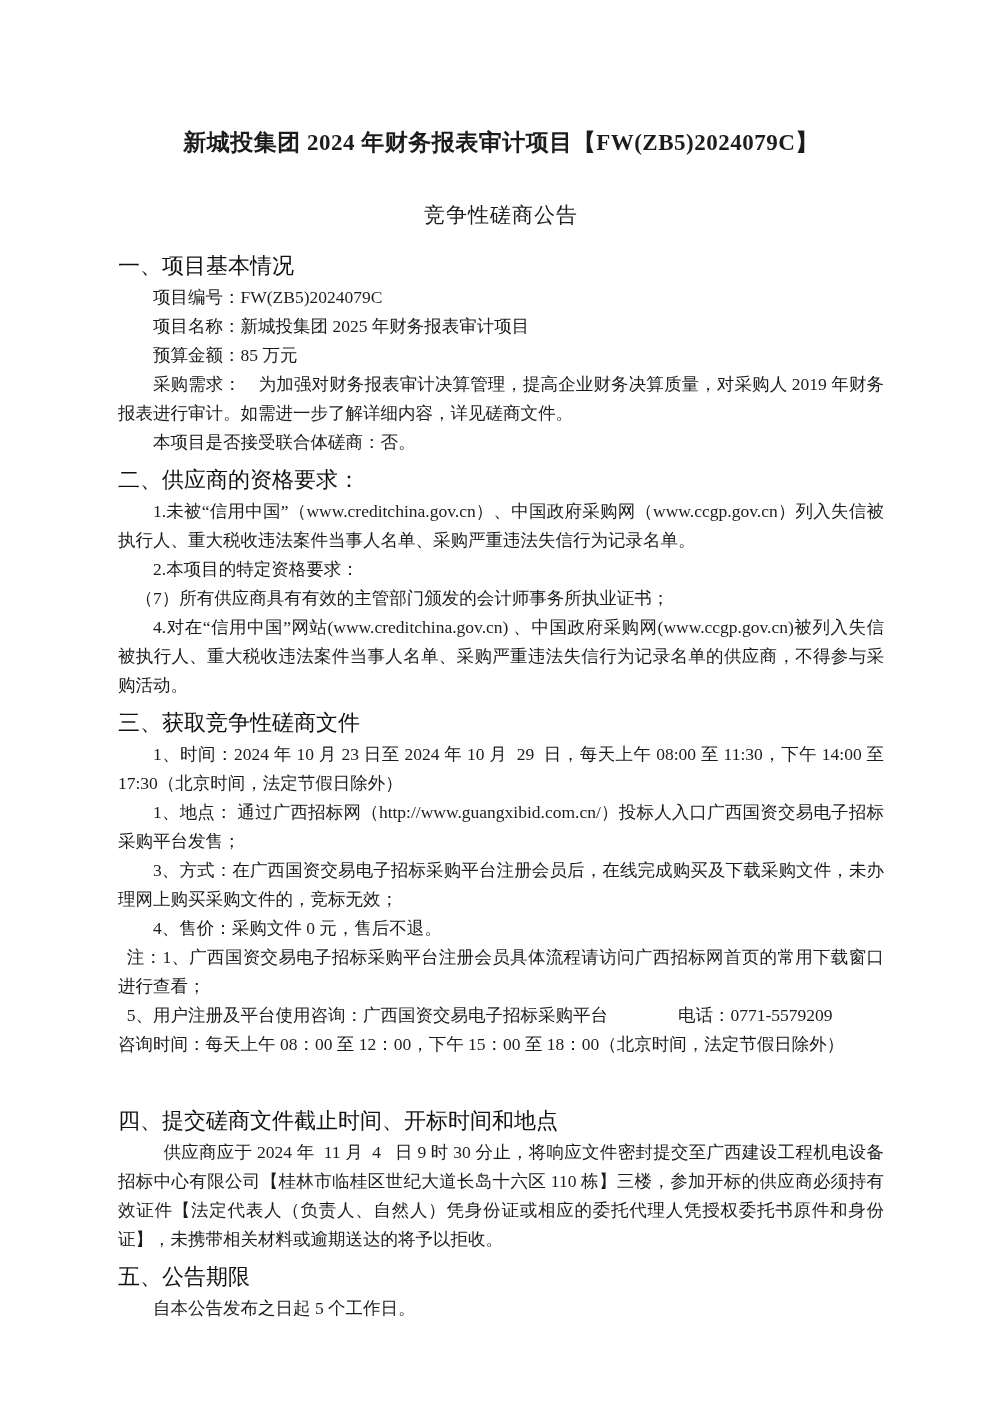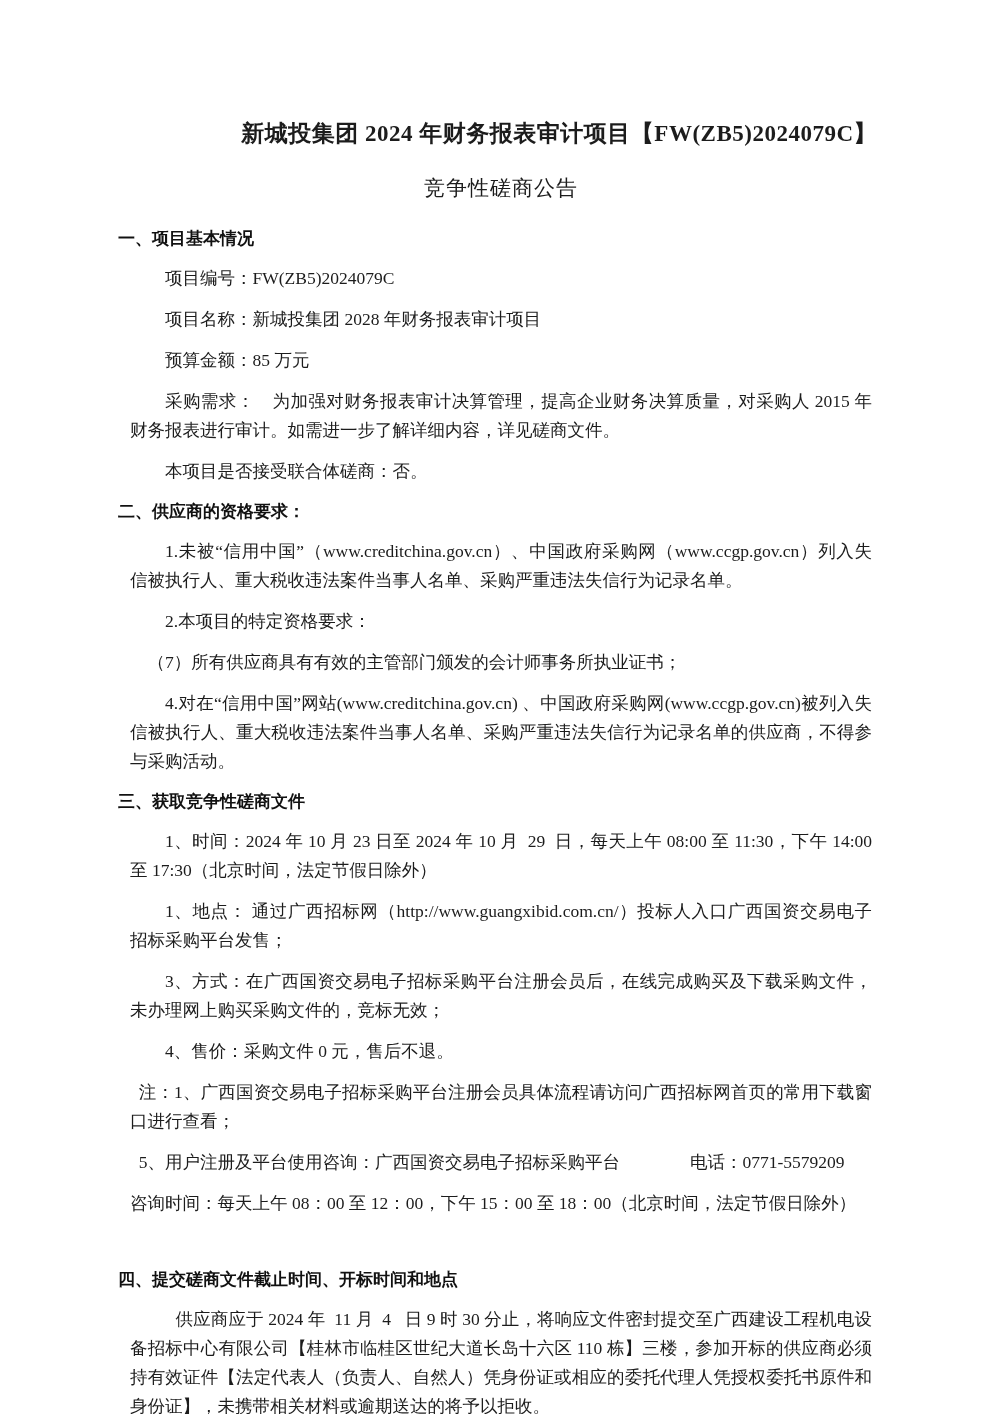--- a/index.html
+++ b/index.html
@@ -13,53 +13,53 @@
     height: 1414px;
     margin: 0 auto;
     background: #ffffff;
     box-sizing: border-box;
     padding: 112px 116px 40px 118px;
     color: #1c1c1c;
     font-family: "Liberation Serif", "DejaVu Serif", serif;
     overflow: hidden;
   }
   .doc-title {
-    margin: 7px;
-    text-align: right;
+    margin: 16px;
+    text-align: center;
     font-family: "Liberation Serif", "DejaVu Serif", serif;
     font-size: 23px;
     font-weight: 700;
     line-height: 30px;
     letter-spacing: 0.5px;
   }
   .doc-subtitle {
-    margin: 26px 0 0 0;
+    margin: 44px 0 0 0;
     text-align: center;
     font-family: "Liberation Serif", "DejaVu Serif", serif;
     font-size: 21px;
     font-weight: 400;
     line-height: 26px;
     letter-spacing: 1px;
   }
   .content {
     margin-top: 24px;
   }
   .sec-heading {
     margin: 9px 0 4px 0;
     font-family: "Liberation Sans", "DejaVu Sans", sans-serif;
-    font-size: 17px;
-    font-weight: 700;
+    font-size: 22px;
+    font-weight: 400;
     line-height: 27px;
     color: #111;
   }
   .sec-heading.gap-before {
     margin-top: 48px;
   }
   .para {
-    margin: 12px;
+    margin: 0;
     font-size: 17.5px;
     line-height: 29px;
     white-space: pre-wrap;
     word-break: break-word;
     text-align: justify;
   }
   .ind-2 { text-indent: 2em; }
   .ind-25 { text-indent: 2.6em; }
   .ind-1 { text-indent: 1em; }
   .ind-05 { text-indent: 0.5em; }
@@ -71,23 +71,23 @@
 <div class="page">
 
   <h1 class="doc-title">新城投集团 2024 年财务报表审计项目【FW(ZB5)2024079C】</h1>
   <h2 class="doc-subtitle">竞争性磋商公告</h2>
 
   <div class="content">
 
     <section>
       <h3 class="sec-heading">一、项目基本情况</h3>
       <p class="para ind-2">项目编号：FW(ZB5)2024079C</p>
-      <p class="para ind-2">项目名称：新城投集团 2028 年财务报表审计项目</p>
+      <p class="para ind-2">项目名称：新城投集团 2025 年财务报表审计项目</p>
       <p class="para ind-2">预算金额：85 万元</p>
-      <p class="para ind-2">采购需求：　为加强对财务报表审计决算管理，提高企业财务决算质量，对采购人 2015 年财务报表进行审计。如需进一步了解详细内容，详见磋商文件。</p>
+      <p class="para ind-2">采购需求：　为加强对财务报表审计决算管理，提高企业财务决算质量，对采购人 2019 年财务报表进行审计。如需进一步了解详细内容，详见磋商文件。</p>
       <p class="para ind-2">本项目是否接受联合体磋商：否。</p>
     </section>
 
     <section>
       <h3 class="sec-heading">二、供应商的资格要求：</h3>
       <p class="para ind-2">1.未被“信用中国”（www.creditchina.gov.cn）、中国政府采购网（www.ccgp.gov.cn）列入失信被执行人、重大税收违法案件当事人名单、采购严重违法失信行为记录名单。</p>
       <p class="para ind-2">2.本项目的特定资格要求：</p>
       <p class="para ind-1">（7）所有供应商具有有效的主管部门颁发的会计师事务所执业证书；</p>
       <p class="para ind-2">4.对在“信用中国”网站(www.creditchina.gov.cn) 、中国政府采购网(www.ccgp.gov.cn)被列入失信被执行人、重大税收违法案件当事人名单、采购严重违法失信行为记录名单的供应商，不得参与采购活动。</p>
     </section>

